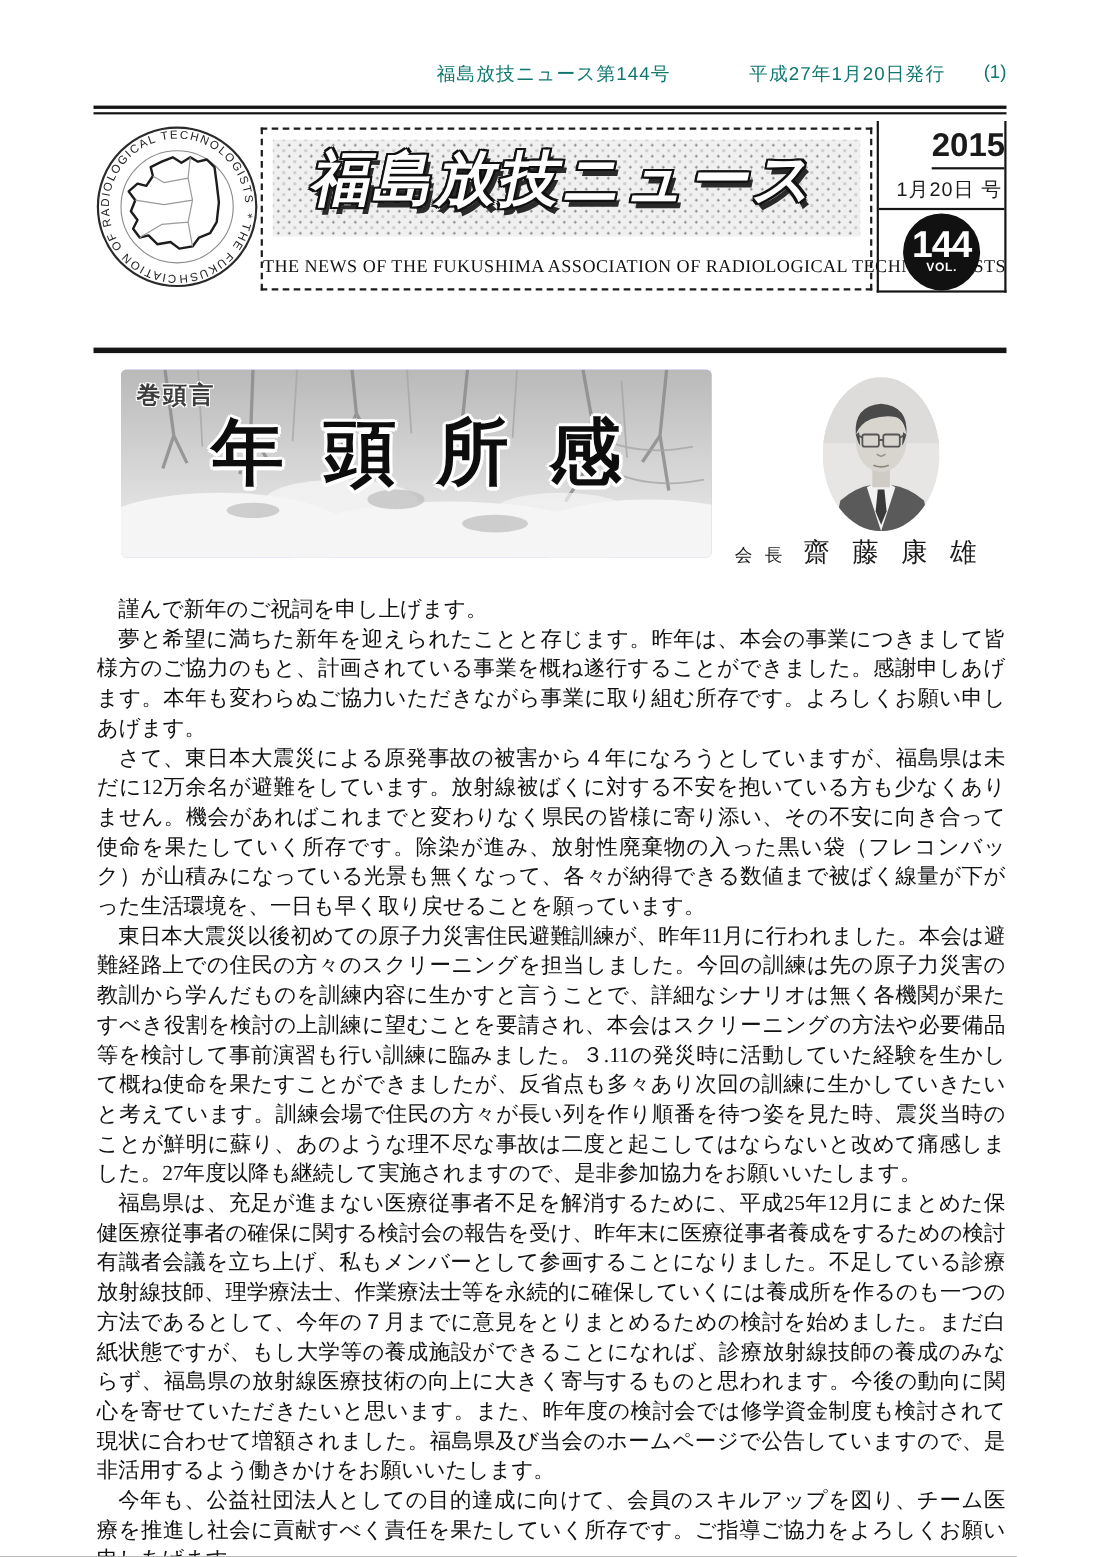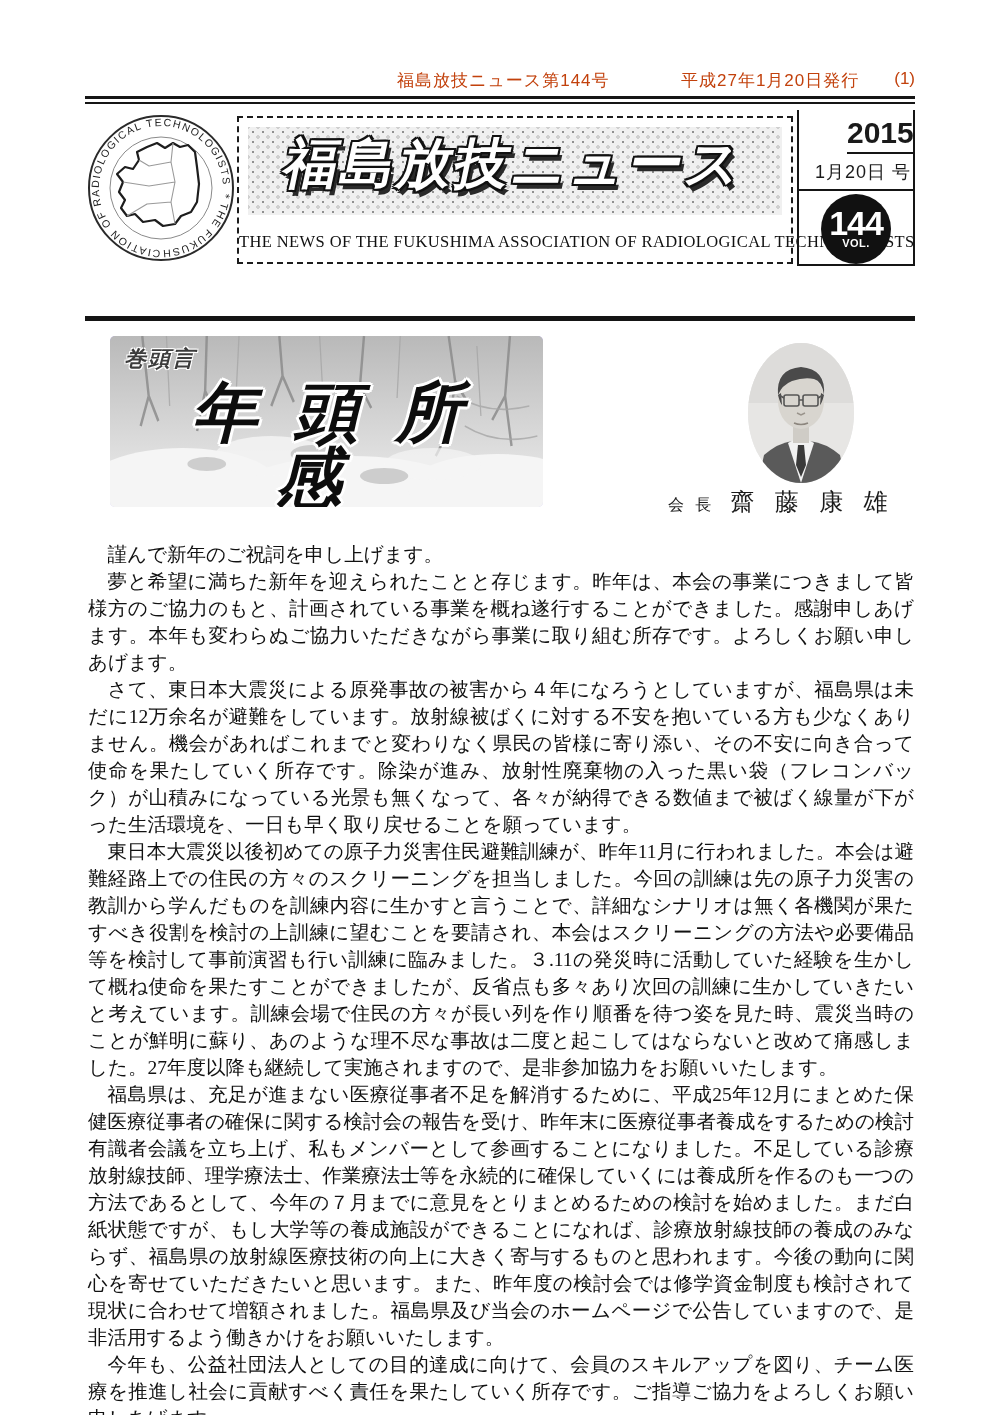--- a/index.html
+++ b/index.html
@@ -2,22 +2,22 @@
 <html><head>
 <meta charset="utf-8">
 <style>
   html,body{margin:0;padding:0;background:#888;}
   .page{
     position:relative;width:1000px;height:1415px;margin:0 auto;
     background:#ffffff;overflow:hidden;
     font-family:"Liberation Serif","DejaVu Serif",serif;color:#1a1a1a;
   }
   
-  .runhead{position:absolute;top:69px;left:85px;width:830px;height:24px;
-    font-family:"Liberation Sans","DejaVu Sans",sans-serif;font-size:17px;color:#c2410c;}
+  .runhead{position:absolute;top:56px;left:85px;width:830px;height:24px;
+    font-family:"Liberation Sans","DejaVu Sans",sans-serif;font-size:17px;color:#0f766e;}
   .runhead .rh-center{position:absolute;left:312px;top:0;letter-spacing:1px;}
   .runhead .rh-date{position:absolute;left:596px;top:0;letter-spacing:1px;}
   .runhead .rh-page{position:absolute;right:0;top:0;}
   .dbl-rule{position:absolute;top:96px;left:85px;width:830px;height:3px;
     border-top:3px solid #151515;border-bottom:2px solid #151515;}
   
   .masthead{position:absolute;top:110px;left:85px;width:830px;height:158px;}
   .logo{position:absolute;left:0;top:2px;width:152px;height:152px;}
   .mh-box{position:absolute;left:152px;top:6px;width:552px;height:144px;
     border:2px dashed #1c1c1c;background:#fff;}
@@ -47,22 +47,22 @@
   .mh-volnum{font-size:34px;font-weight:900;letter-spacing:-1px;}
   .mh-vollabel{font-size:11px;font-weight:bold;margin-top:2px;letter-spacing:0.5px;}
   
   .pub{position:absolute;top:276px;left:85px;width:830px;height:40px;
     font-family:"Liberation Sans","DejaVu Sans",sans-serif;color:#222;}
   .pub-issuer{position:absolute;left:70px;top:2px;font-size:18px;letter-spacing:0.5px;}
   .pub-addr{position:absolute;left:418px;top:4px;font-size:14.5px;}
   .pub-home{position:absolute;left:558px;top:25px;font-size:14.5px;}
   .thick-rule{position:absolute;top:316px;left:85px;width:830px;height:5px;background:#151515;}
   
-  .banner{position:absolute;left:110px;top:336px;width:433px;height:171px;
-    border-radius:5px;overflow:hidden;background:#c4b5fd;font-style:italic;}
+  .banner{position:absolute;left:110px;top:336px;width:537px;height:171px;
+    border-radius:5px;overflow:hidden;background:#c4b5fd;}
   .banner svg{position:absolute;left:0;top:0;width:100%;height:100%;}
   .banner-label{position:absolute;left:14px;top:8px;z-index:2;
     font-family:"Liberation Sans","DejaVu Sans",sans-serif;font-weight:bold;
     font-size:22px;color:#3c3c3c;letter-spacing:2px;
     text-shadow:-1px -1px 0 #fff,1px -1px 0 #fff,-1px 1px 0 #fff,1px 1px 0 #fff;}
   .banner-title{position:absolute;left:0;right:0;top:44px;z-index:2;text-align:center;
     font-weight:900;font-size:66px;line-height:1;color:#0d0d0d;letter-spacing:0.55em;
     text-indent:0.55em;
     text-shadow:-2px -2px 0 #fff,2px -2px 0 #fff,-2px 2px 0 #fff,2px 2px 0 #fff,
       0 -3px 0 #fff,0 3px 0 #fff,-3px 0 0 #fff,3px 0 0 #fff;}

